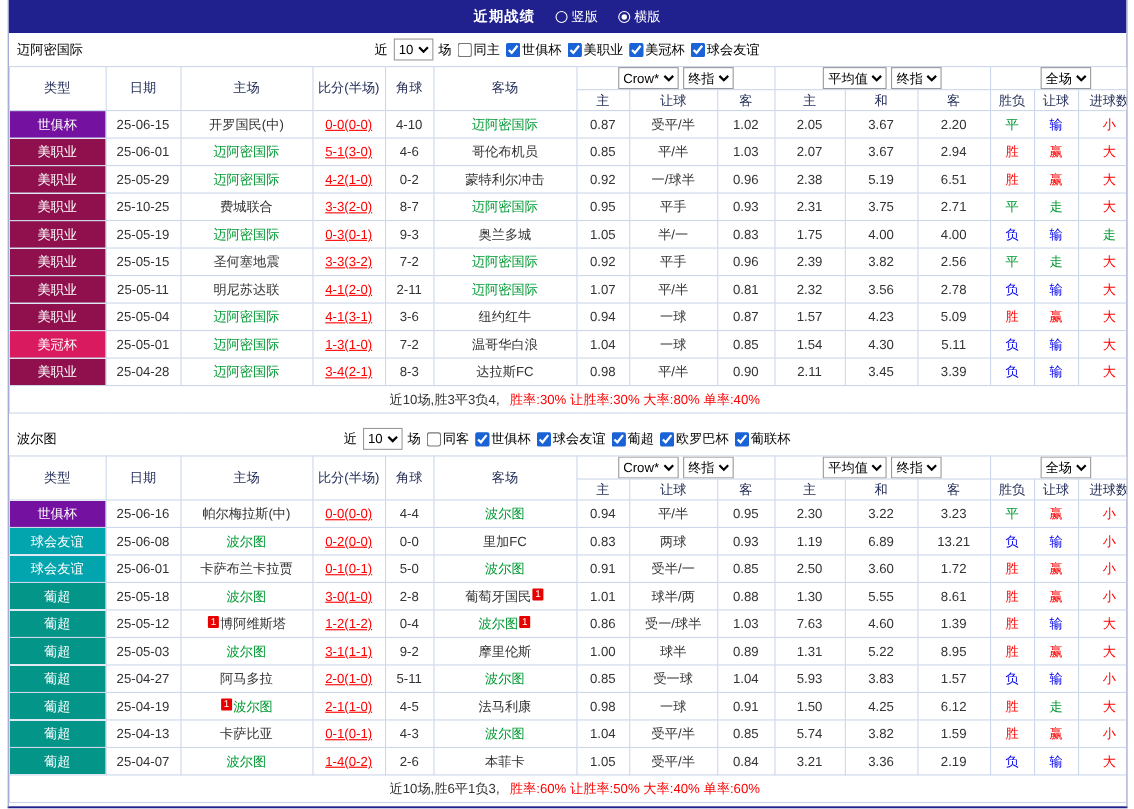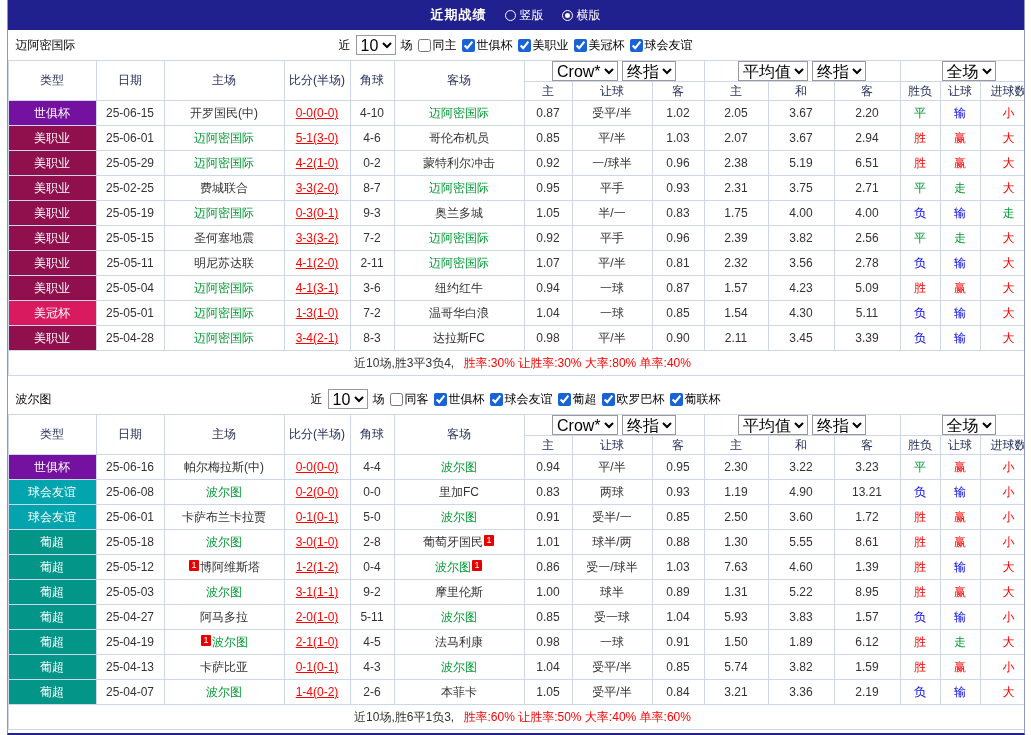--- a/index.html
+++ b/index.html
@@ -10,21 +10,21 @@
   .topbar .title { font-weight:bold; font-size:13px; letter-spacing:1px; }
   .radio-opt { display:inline-flex; align-items:center; gap:4px; cursor:pointer; color:#fff; }
   .radio { width:11px; height:11px; border:1px solid #fff; border-radius:50%; position:relative; display:inline-block; }
   .radio.checked::after { content:""; position:absolute; left:2px; top:2px; width:5px; height:5px; border-radius:50%; background:#fff; }
 
   .section { margin-top:0; }
   .section + .section { margin-top:8px; }
   .section-header { height:30px; position:relative; display:flex; align-items:center; padding:0 8px; }
   .team-name { position:absolute; left:8px; color:#000; }
   .filters { margin:0 auto; display:flex; align-items:center; gap:5px; color:#000; }
-  .filters select, .hsel select { font-size:16px; height:20px; border:1px solid #999; background:#fff; color:#000; font-family:inherit; }
+  .filters select, .hsel select { font-size:12px; height:20px; border:1px solid #999; background:#fff; color:#000; font-family:inherit; }
   .filters label { display:inline-flex; align-items:center; gap:2px; cursor:pointer; }
   input[type=checkbox] { width:13px; height:13px; margin:0; accent-color:#1a63d6; }
 
   table { width:100%; border-collapse:collapse; table-layout:fixed; }
   th, td { border:1px solid #ccd7ec; text-align:center; padding:0 1px; overflow:hidden; white-space:nowrap; font-weight:normal; }
   thead th { height:19px; color:#1f2a55; background:#fff; }
   .hsel { display:flex; align-items:center; justify-content:center; gap:4px; }
   tbody td { height:25px; color:#333; }
   td.league { color:#fff; }
   .team { color:#333; cursor:pointer; }
@@ -185,21 +185,21 @@
             <td class="odds">0.96</td>
             <td class="odds">2.38</td>
             <td class="odds">5.19</td>
             <td class="odds">6.51</td>
             <td class="res" style="color: rgb(255, 0, 0);">胜</td>
             <td class="res" style="color: rgb(255, 0, 0);">赢</td>
             <td class="res" style="color: rgb(255, 0, 0);">大</td>
           </tr>
           <tr>
             <td class="league" style="background: rgb(144, 16, 77);">美职业</td>
-            <td class="date">25-02-25</td>
+            <td class="date">25-10-25</td>
             <td class="teamcell"><span class="team">费城联合</span></td>
             <td class="score"><span>3-3(2-0)</span></td>
             <td>8-7</td>
             <td class="teamcell"><span class="team focus">迈阿密国际</span></td>
             <td class="odds">0.95</td>
             <td class="odds">平手</td>
             <td class="odds">0.93</td>
             <td class="odds">2.31</td>
             <td class="odds">3.75</td>
             <td class="odds">2.71</td>
@@ -434,21 +434,21 @@
             <td class="league" style="background: rgb(2, 165, 174);">球会友谊</td>
             <td class="date">25-06-08</td>
             <td class="teamcell"><span class="team focus">波尔图</span></td>
             <td class="score"><span>0-2(0-0)</span></td>
             <td>0-0</td>
             <td class="teamcell"><span class="team">里加FC</span></td>
             <td class="odds">0.83</td>
             <td class="odds">两球</td>
             <td class="odds">0.93</td>
             <td class="odds">1.19</td>
-            <td class="odds">4.90</td>
+            <td class="odds">6.89</td>
             <td class="odds">13.21</td>
             <td class="res" style="color: rgb(0, 0, 238);">负</td>
             <td class="res" style="color: rgb(0, 0, 238);">输</td>
             <td class="res" style="color: rgb(255, 0, 0);">小</td>
           </tr>
           <tr>
             <td class="league" style="background: rgb(2, 165, 174);">球会友谊</td>
             <td class="date">25-06-01</td>
             <td class="teamcell"><span class="team">卡萨布兰卡拉贾</span></td>
             <td class="score"><span>0-1(0-1)</span></td>
@@ -536,21 +536,21 @@
             <td class="league" style="background: rgb(2, 149, 136);">葡超</td>
             <td class="date">25-04-19</td>
             <td class="teamcell"><span class="badge">1</span><span class="team focus">波尔图</span></td>
             <td class="score"><span>2-1(1-0)</span></td>
             <td>4-5</td>
             <td class="teamcell"><span class="team">法马利康</span></td>
             <td class="odds">0.98</td>
             <td class="odds">一球</td>
             <td class="odds">0.91</td>
             <td class="odds">1.50</td>
-            <td class="odds">1.89</td>
+            <td class="odds">4.25</td>
             <td class="odds">6.12</td>
             <td class="res" style="color: rgb(255, 0, 0);">胜</td>
             <td class="res" style="color: rgb(0, 153, 51);">走</td>
             <td class="res" style="color: rgb(255, 0, 0);">大</td>
           </tr>
           <tr>
             <td class="league" style="background: rgb(2, 149, 136);">葡超</td>
             <td class="date">25-04-13</td>
             <td class="teamcell"><span class="team">卡萨比亚</span></td>
             <td class="score"><span>0-1(0-1)</span></td>

